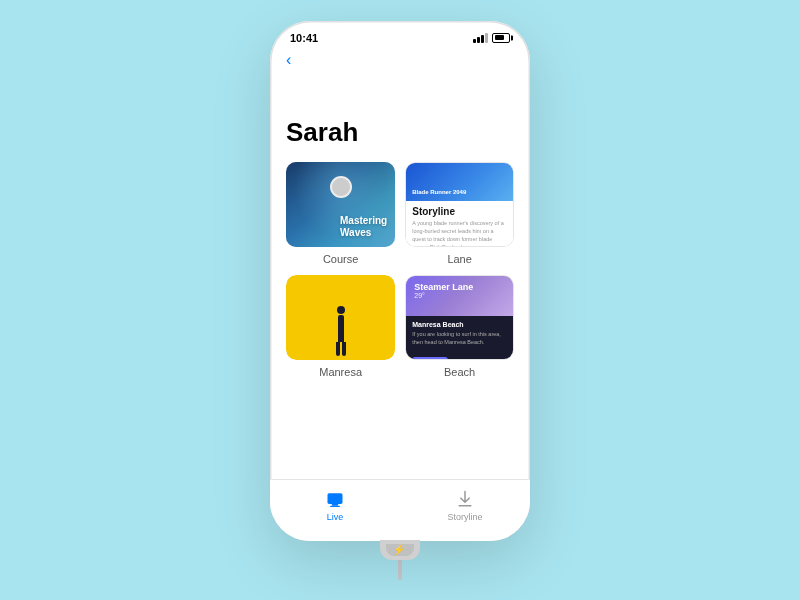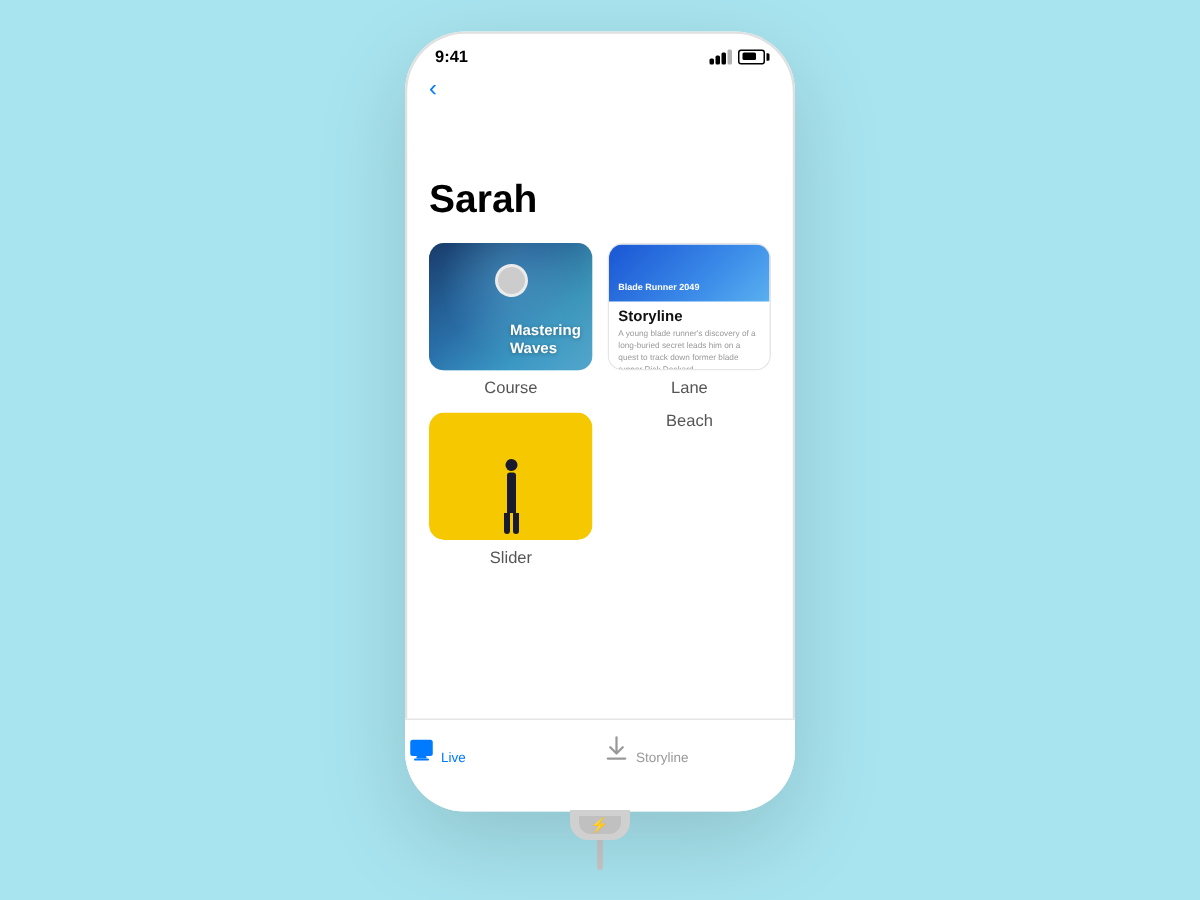--- a/index.html
+++ b/index.html
@@ -341,22 +341,22 @@
       border-top: 1px solid #e5e5e5;
       display: flex;
       align-items: flex-start;
       padding-top: 8px;
       flex-shrink: 0;
     }
 
     .tab-item {
       flex: 1;
       display: flex;
-      flex-direction: row;
-      align-items: flex-end;
+      flex-direction: column;
+      align-items: center;
       gap: 2px;
       cursor: pointer;
     }
 
     .tab-icon {
       width: 22px;
       height: 22px;
       display: flex;
       align-items: center;
       justify-content: center;
@@ -423,21 +423,21 @@
     }
 
   </style>
 </head>
 <body>
 
 <div class="phone-wrapper">
   <div class="phone">
 
     <div class="status-bar">
-      <span class="status-time">9:41</span>
+      <span class="status-time">10:41</span>
       <div class="status-icons">
         <div class="signal-bars">
           <span></span>
             <span></span>
             <span></span>
             <span></span>
         </div>
         <div class="battery-icon">
           <div class="battery-fill"></div>
         </div>
@@ -484,24 +484,39 @@
               <div class="slider-person">
                 <div class="person-head"></div>
                 <div class="person-body"></div>
                 <div class="person-legs">
                   <div class="person-leg"></div>
                   <div class="person-leg"></div>
                 </div>
               </div>
             </div>
           </div>
-          <div class="card-label">Slider</div>
+          <div class="card-label">Manresa</div>
         </div>
 
         <div>
+          <div class="card-thumbnail" style="height:85px;">
+            <div class="motion-card-inner" style="height:100%;">
+              <div class="motion-top">
+                <div>
+                  <div class="motion-title">Steamer Lane</div>
+                  <div class="motion-temp">29°</div>
+                </div>
+              </div>
+              <div class="motion-bottom">
+                <div class="motion-location">Manresa Beach</div>
+                <div class="motion-desc">If you are looking to surf in this area, then head to Manresa Beach.</div>
+                <span class="motion-btn">View More</span>
+              </div>
+            </div>
+          </div>
           <div class="card-label">Beach</div>
         </div>
 
       </div>
     </div>
 
     <div class="tab-bar">
 
       <div class="tab-item">
         <div class="tab-icon">

